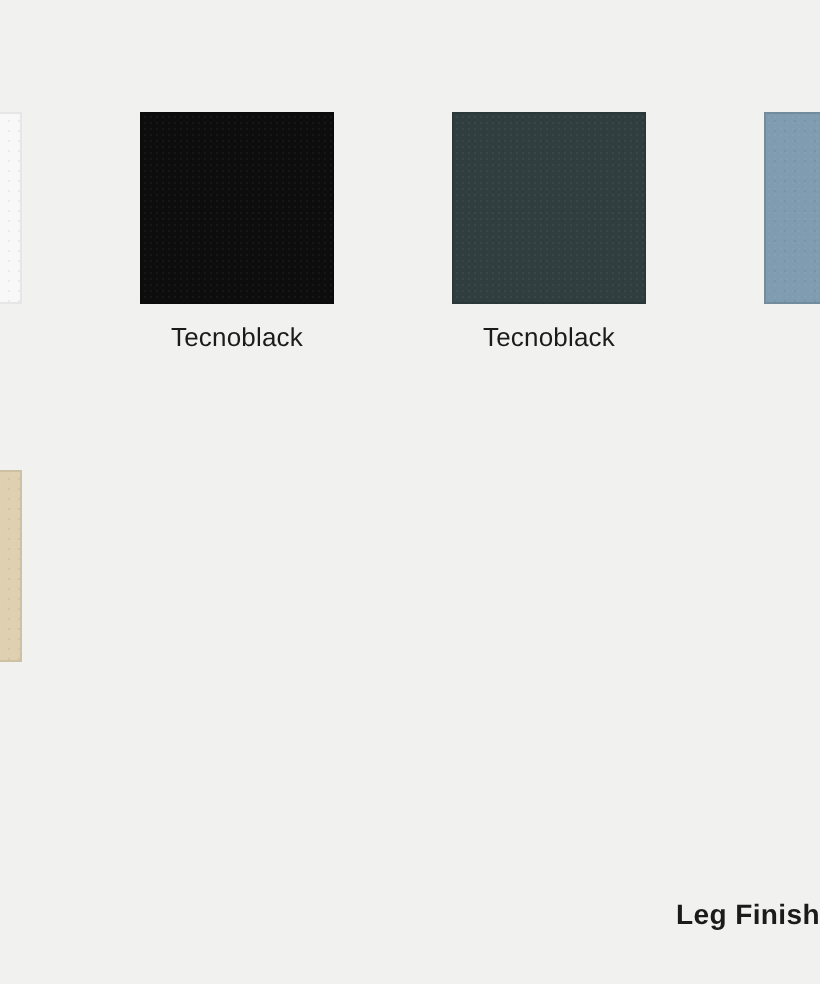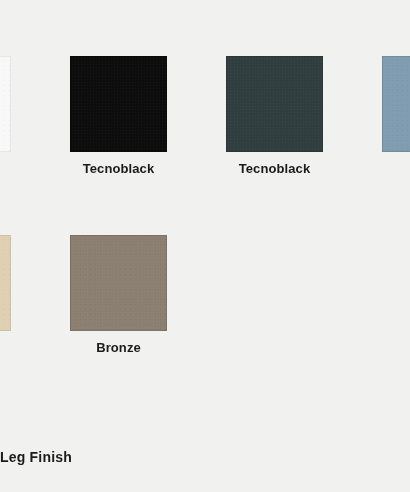--- a/index.html
+++ b/index.html
@@ -64,33 +64,33 @@
     background-size: 3px 3px, 5px 5px;
     background-position: 0 0, 2px 1px;
     pointer-events: none;
   }
   .swatch-chip.is-light {
     border-color: rgba(0,0,0,0.07);
   }
   .swatch-label {
     margin-top: 9px;
     font-size: 13px;
-    font-weight: bold;
+    font-weight: normal;
     color: #1b1b1b;
     line-height: 15px;
     white-space: nowrap;
     text-align: left;
     letter-spacing: 0.1px;
   }
   #section-footer {
     position: absolute;
     left: 0;
     right: 0;
     top: 448px;
-    text-align: left;
+    text-align: right;
   }
   #section-title {
     font-size: 14px;
     font-weight: bold;
     color: #1b1b1b;
     line-height: 18px;
     letter-spacing: 0.2px;
   }
 </style>
 </head>
@@ -116,24 +116,20 @@
         <div class="swatch-chip" style="background-color: rgb(127, 156, 176);"></div>
 
       </div>
     </div>
 
     <div class="swatch-row">
       <div class="swatch-cell">
         <div class="swatch-chip is-light" style="background-color: rgb(222, 208, 176);"></div>
 
       </div>
-      <div class="swatch-cell">
-        <div class="swatch-chip" style="background-color: rgb(138, 127, 113);"></div>
-        <div class="swatch-label">Bronze</div>
-      </div>
     </div>
 
   </div>
 </div>
 
 <div id="section-footer">
   <div id="section-title">Leg Finish</div>
 </div>
 
 </body></html>

